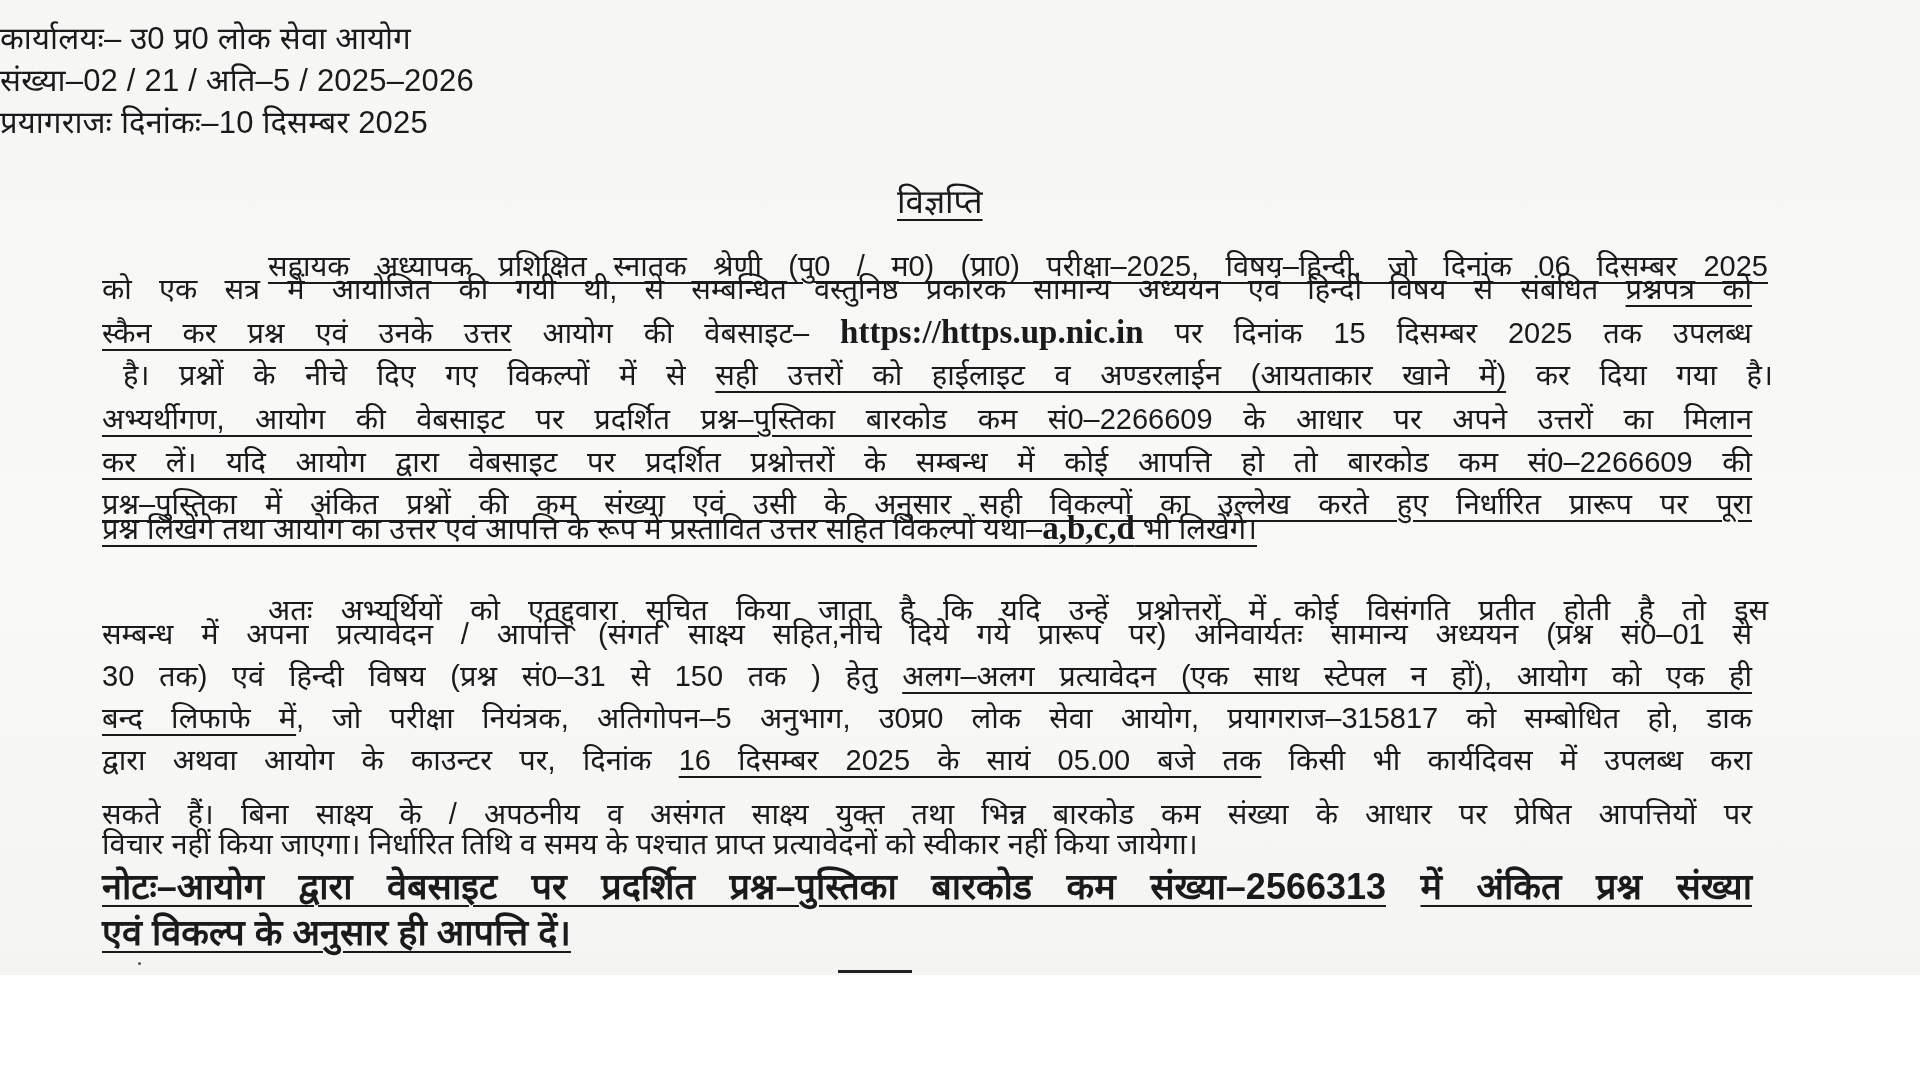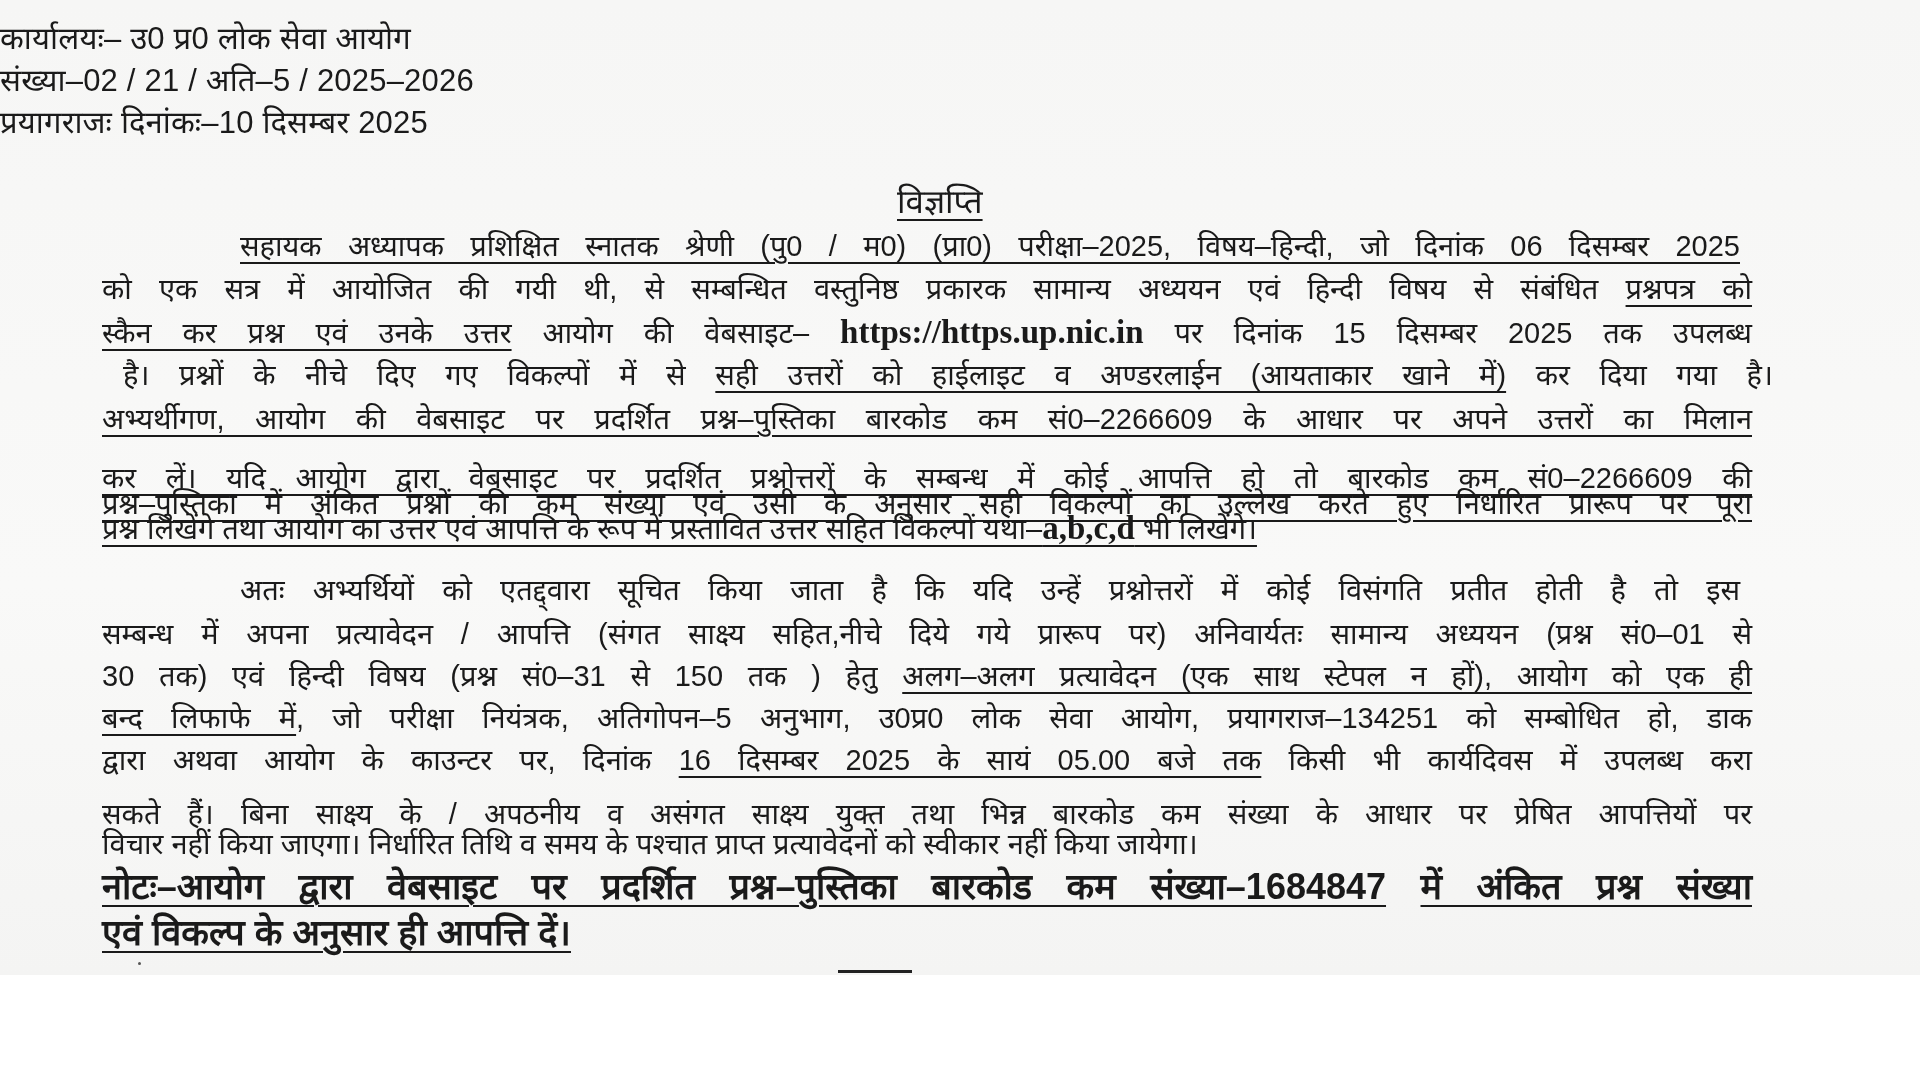--- a/index.html
+++ b/index.html
@@ -22,21 +22,21 @@
     position: absolute; left: 897px; top: 178px;
     font-size: 33px; text-decoration: underline; text-underline-offset: 6px;
     text-decoration-thickness: 2px;
   }
   .line {
     position: absolute; left: 102px; width: 1650px;
     font-size: 29px; white-space: nowrap;
     text-align: justify; text-align-last: justify;
     line-height: 36px;
   }
-  .line.indent { left: 240px; width: 1500px; }
+  .line.indent { left: 268px; width: 1500px; margin-top: 20px; }
   .line.last { text-align-last: left; }
   .u { text-decoration: underline; text-underline-offset: 6px; text-decoration-thickness: 2px; }
   .serif { font-family: "Liberation Serif", "DejaVu Serif", serif; font-weight: bold; font-size: 33px; }
   .note {
     position: absolute; left: 102px; width: 1650px;
     font-size: 36px; font-weight: bold; white-space: nowrap;
     text-align: justify; text-align-last: justify; line-height: 42px;
   }
   .note.last { text-align-last: left; }
   .dash {
@@ -54,36 +54,36 @@
 <div class="hdr" style="top:100px;">प्रयागराजः दिनांकः–10 दिसम्बर 2025</div>
 
 <div class="title">विज्ञप्ति</div>
 
 <div id="p1">
     <div class="line indent" style="top: 228px;"><span class="u">सहायक अध्यापक प्रशिक्षित स्नातक श्रेणी (पु0 / म0) (प्रा0) परीक्षा–2025, विषय–हिन्दी, जो दिनांक 06 दिसम्बर 2025</span></div>
     <div class="line" style="top: 271px;"><span class="">को एक सत्र में आयोजित की गयी थी, से सम्बन्धित वस्तुनिष्ठ प्रकारक सामान्य अध्ययन एवं हिन्दी विषय से संबंधित </span><span class="u">प्रश्नपत्र को</span></div>
     <div class="line" style="top: 314px;"><span class="u">स्कैन कर प्रश्न एवं उनके उत्तर</span><span class=""> आयोग की वेबसाइट– </span><span class=" serif">https://https.up.nic.in</span><span class=""> पर दिनांक 15 दिसम्बर 2025 तक उपलब्ध</span></div>
     <div class="line" style="top: 357px; margin-left: 21px;"><span class="">है। प्रश्नों के नीचे दिए गए विकल्पों में से </span><span class="u">सही उत्तरों को हाईलाइट व अण्डरलाईन (आयताकार खाने में)</span><span class=""> कर दिया गया है।</span></div>
     <div class="line" style="top: 401px;"><span class="u">अभ्यर्थीगण, आयोग की वेबसाइट पर प्रदर्शित प्रश्न–पुस्तिका बारकोड कम सं0–2266609 के आधार पर अपने उत्तरों का मिलान</span></div>
-    <div class="line" style="top: 444px; margin-top: 16px;"><span class="u">कर लें। यदि आयोग द्वारा वेबसाइट पर प्रदर्शित प्रश्नोत्तरों के सम्बन्ध में कोई आपत्ति हो तो बारकोड कम सं0–2266609 की</span></div>
+    <div class="line" style="top: 444px;"><span class="u">कर लें। यदि आयोग द्वारा वेबसाइट पर प्रदर्शित प्रश्नोत्तरों के सम्बन्ध में कोई आपत्ति हो तो बारकोड कम सं0–2266609 की</span></div>
     <div class="line" style="top: 486px;"><span class="u">प्रश्न–पुस्तिका में अंकित प्रश्नों की कम संख्या एवं उसी के अनुसार सही विकल्पों का उल्लेख करते हुए निर्धारित प्रारूप पर पूरा</span></div>
     <div class="line last" style="top: 510px;"><span class="u">प्रश्न लिखेंगे तथा आयोग का उत्तर एवं आपत्ति के रूप में प्रस्तावित उत्तर सहित विकल्पों यथा–</span><span class="u serif">a,b,c,d</span><span class="u"> भी लिखेंगे।</span></div>
   </div>
 <div id="p2">
     <div class="line indent" style="top: 572px;"><span class="">अतः अभ्यर्थियों को एतद्द्वारा सूचित किया जाता है कि यदि उन्हें प्रश्नोत्तरों में कोई विसंगति प्रतीत होती है तो इस</span></div>
     <div class="line" style="top: 616px;"><span class="">सम्बन्ध में अपना प्रत्यावेदन / आपत्ति (संगत साक्ष्य सहित,नीचे दिये गये प्रारूप पर) अनिवार्यतः सामान्य अध्ययन  (प्रश्न सं0–01 से</span></div>
     <div class="line" style="top: 658px;"><span class="">30 तक) एवं हिन्दी विषय (प्रश्न सं0–31 से 150 तक ) हेतु </span><span class="u">अलग–अलग प्रत्यावेदन (एक साथ स्टेपल न हों), आयोग को एक ही</span></div>
-    <div class="line" style="top: 700px;"><span class="u">बन्द लिफाफे में</span><span class="">, जो परीक्षा नियंत्रक, अतिगोपन–5 अनुभाग, उ0प्र0 लोक सेवा आयोग, प्रयागराज–134251 को सम्बोधित हो, डाक</span></div>
+    <div class="line" style="top: 700px;"><span class="u">बन्द लिफाफे में</span><span class="">, जो परीक्षा नियंत्रक, अतिगोपन–5 अनुभाग, उ0प्र0 लोक सेवा आयोग, प्रयागराज–315817 को सम्बोधित हो, डाक</span></div>
     <div class="line" style="top: 742px;"><span class="">द्वारा अथवा आयोग के काउन्टर पर, दिनांक </span><span class="u">16 दिसम्बर 2025 के सायं 05.00 बजे तक</span><span class=""> किसी भी कार्यदिवस में उपलब्ध करा</span></div>
     <div class="line" style="top: 796px;"><span class="">सकते हैं। बिना साक्ष्य के / अपठनीय व असंगत साक्ष्य युक्त तथा भिन्न बारकोड कम संख्या के आधार पर प्रेषित आपत्तियों पर</span></div>
     <div class="line last" style="top: 826px;"><span class="">विचार नहीं किया जाएगा। निर्धारित तिथि व समय के पश्चात प्राप्त प्रत्यावेदनों को स्वीकार नहीं किया जायेगा।</span></div>
   </div>
 
 <div class="note" style="top:866px;">
-  <span class="u">नोटः–आयोग द्वारा वेबसाइट पर प्रदर्शित प्रश्न–पुस्तिका बारकोड कम संख्या–1684847</span>
+  <span class="u">नोटः–आयोग द्वारा वेबसाइट पर प्रदर्शित प्रश्न–पुस्तिका बारकोड कम संख्या–2566313</span>
   <span class="u">में अंकित प्रश्न संख्या</span>
 </div>
 <div class="note last" style="top:912px;">
   <span class="u">एवं विकल्प के अनुसार ही आपत्ति दें।</span>
 </div>
 
 <div class="dash"></div>
 <div class="speck"></div>
 
 </body></html>

